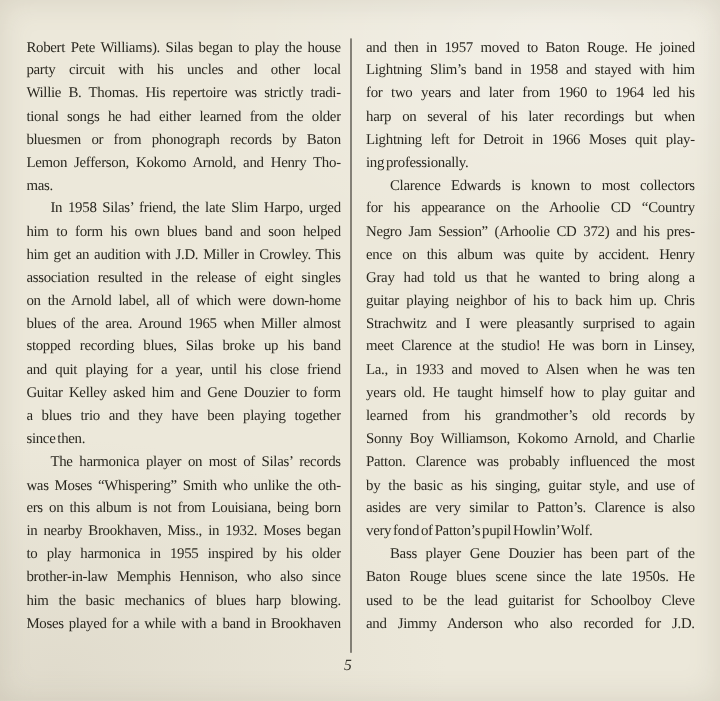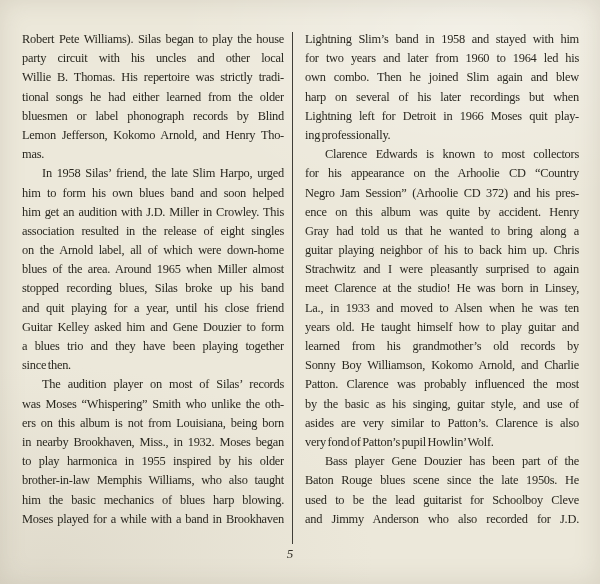--- a/index.html
+++ b/index.html
@@ -64,50 +64,50 @@
 </style>
 </head>
 <body>
 
 <div class="page">
   <div class="col col-left">
       <div class="line">Robert Pete Williams). Silas began to play the house</div>
       <div class="line">party circuit with his uncles and other local</div>
       <div class="line">Willie B. Thomas. His repertoire was strictly tradi-</div>
       <div class="line">tional songs he had either learned from the older</div>
-      <div class="line">bluesmen or label phonograph records by Blind</div>
+      <div class="line">bluesmen or from phonograph records by Baton</div>
       <div class="line">Lemon Jefferson, Kokomo Arnold, and Henry Tho-</div>
       <div class="line noj">mas.</div>
       <div class="line ind">In 1958 Silas’ friend, the late Slim Harpo, urged</div>
       <div class="line">him to form his own blues band and soon helped</div>
       <div class="line">him get an audition with J.D. Miller in Crowley. This</div>
       <div class="line">association resulted in the release of eight singles</div>
       <div class="line">on the Arnold label, all of which were down-home</div>
       <div class="line">blues of the area. Around 1965 when Miller almost</div>
       <div class="line">stopped recording blues, Silas broke up his band</div>
       <div class="line">and quit playing for a year, until his close friend</div>
       <div class="line">Guitar Kelley asked him and Gene Douzier to form</div>
       <div class="line">a blues trio and they have been playing together</div>
       <div class="line noj">since then.</div>
-      <div class="line ind">The audition player on most of Silas’ records</div>
+      <div class="line ind">The harmonica player on most of Silas’ records</div>
       <div class="line">was Moses “Whispering” Smith who unlike the oth-</div>
       <div class="line">ers on this album is not from Louisiana, being born</div>
       <div class="line">in nearby Brookhaven, Miss., in 1932. Moses began</div>
       <div class="line">to play harmonica in 1955 inspired by his older</div>
-      <div class="line">brother-in-law Memphis Williams, who also taught</div>
+      <div class="line">brother-in-law Memphis Hennison, who also since</div>
       <div class="line">him the basic mechanics of blues harp blowing.</div>
       <div class="line">Moses played for a while with a band in Brookhaven</div>
     </div>
 
   <div class="divider"></div>
 
   <div class="col col-right">
+      <div class="line">and then in 1957 moved to Baton Rouge. He joined</div>
       <div class="line">Lightning Slim’s band in 1958 and stayed with him</div>
       <div class="line">for two years and later from 1960 to 1964 led his</div>
-      <div class="line">own combo. Then he joined Slim again and blew</div>
       <div class="line">harp on several of his later recordings but when</div>
       <div class="line">Lightning left for Detroit in 1966 Moses quit play-</div>
       <div class="line noj">ing professionally.</div>
       <div class="line ind">Clarence Edwards is known to most collectors</div>
       <div class="line">for his appearance on the Arhoolie CD “Country</div>
       <div class="line">Negro Jam Session” (Arhoolie CD 372) and his pres-</div>
       <div class="line">ence on this album was quite by accident. Henry</div>
       <div class="line">Gray had told us that he wanted to bring along a</div>
       <div class="line">guitar playing neighbor of his to back him up. Chris</div>
       <div class="line">Strachwitz and I were pleasantly surprised to again</div>

